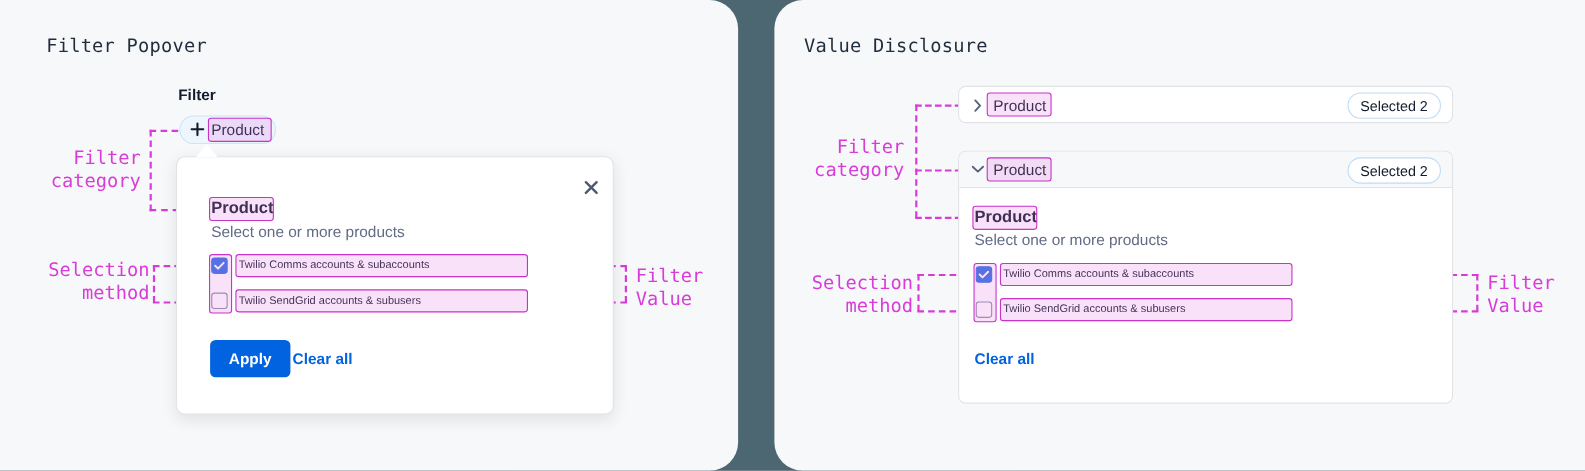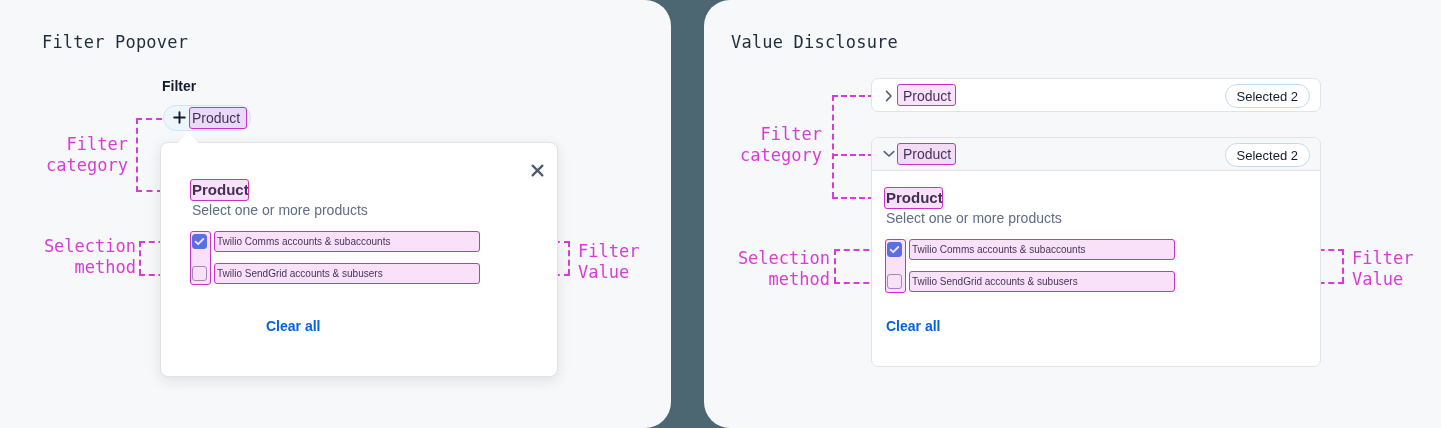--- a/index.html
+++ b/index.html
@@ -361,20 +361,21 @@
 
   <div class="cb-row" style="top:266px;">
     <span class="cbox off"></span>
     <span class="cb-text">Twilio SendGrid accounts &amp; subusers</span>
   </div>
 
   <div class="hl" style="left:190px; top:231px; width:21px; height:54px;"></div>
   <div class="hl" style="left:214px; top:231px; width:266px; height:21px;"></div>
   <div class="hl" style="left:214px; top:263px; width:266px; height:21px;"></div>
 
+  <button id="apply-btn">Apply</button>
   <div id="clear-link">Clear all</div>
 
   <div class="panel" id="panel-right"></div>
 
   <div class="panel-title" id="title-right" style="left:731px;">Value Disclosure</div>
 
   <div class="anno-label" style="left:712px; top:124px; width:110px;">Filter
 category</div>
   <div class="dash-v" style="left:832px; top:95px; height:103px;"></div>
   <div class="dash-h" style="left:832px; top:95px; width:42px;"></div>

